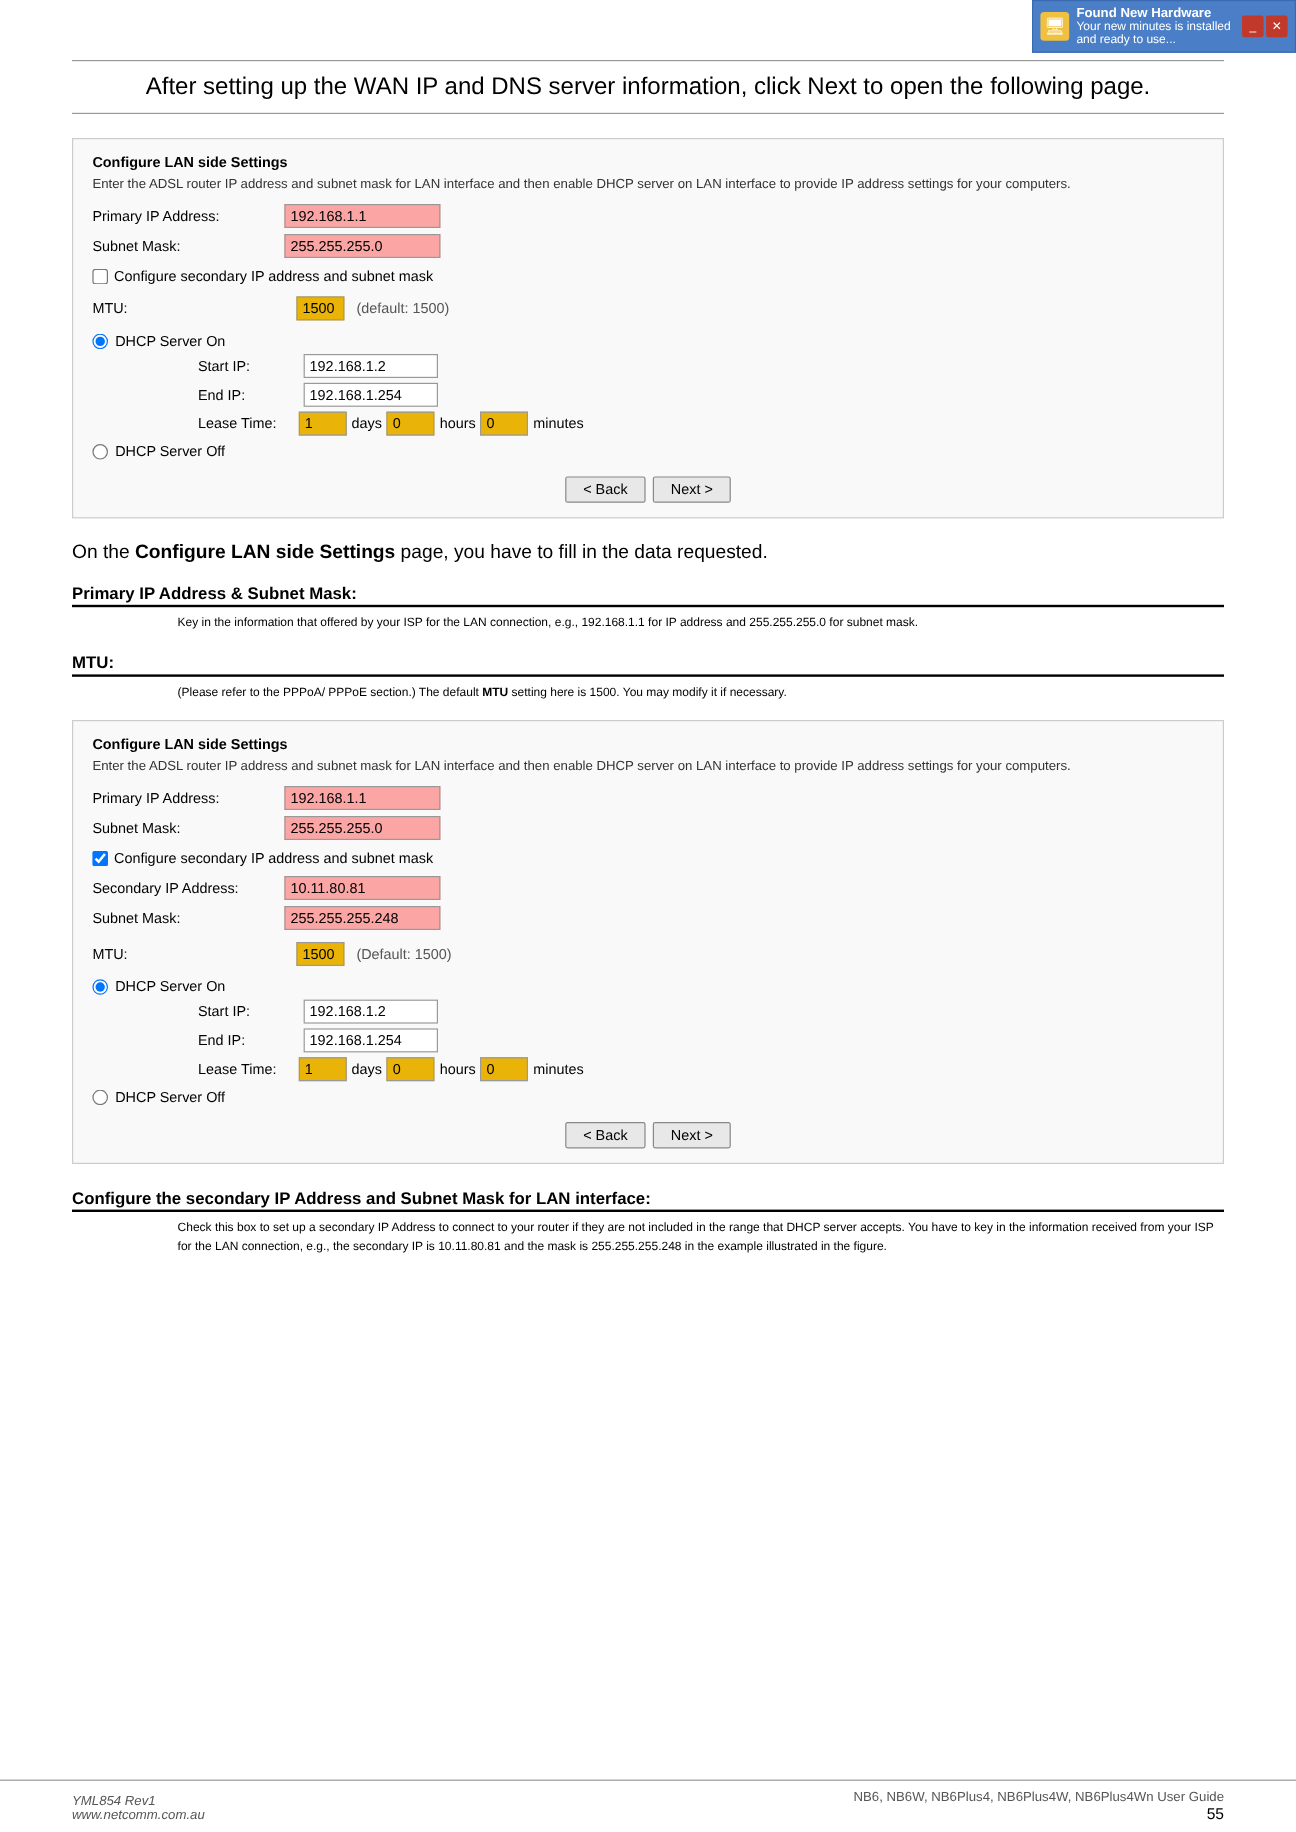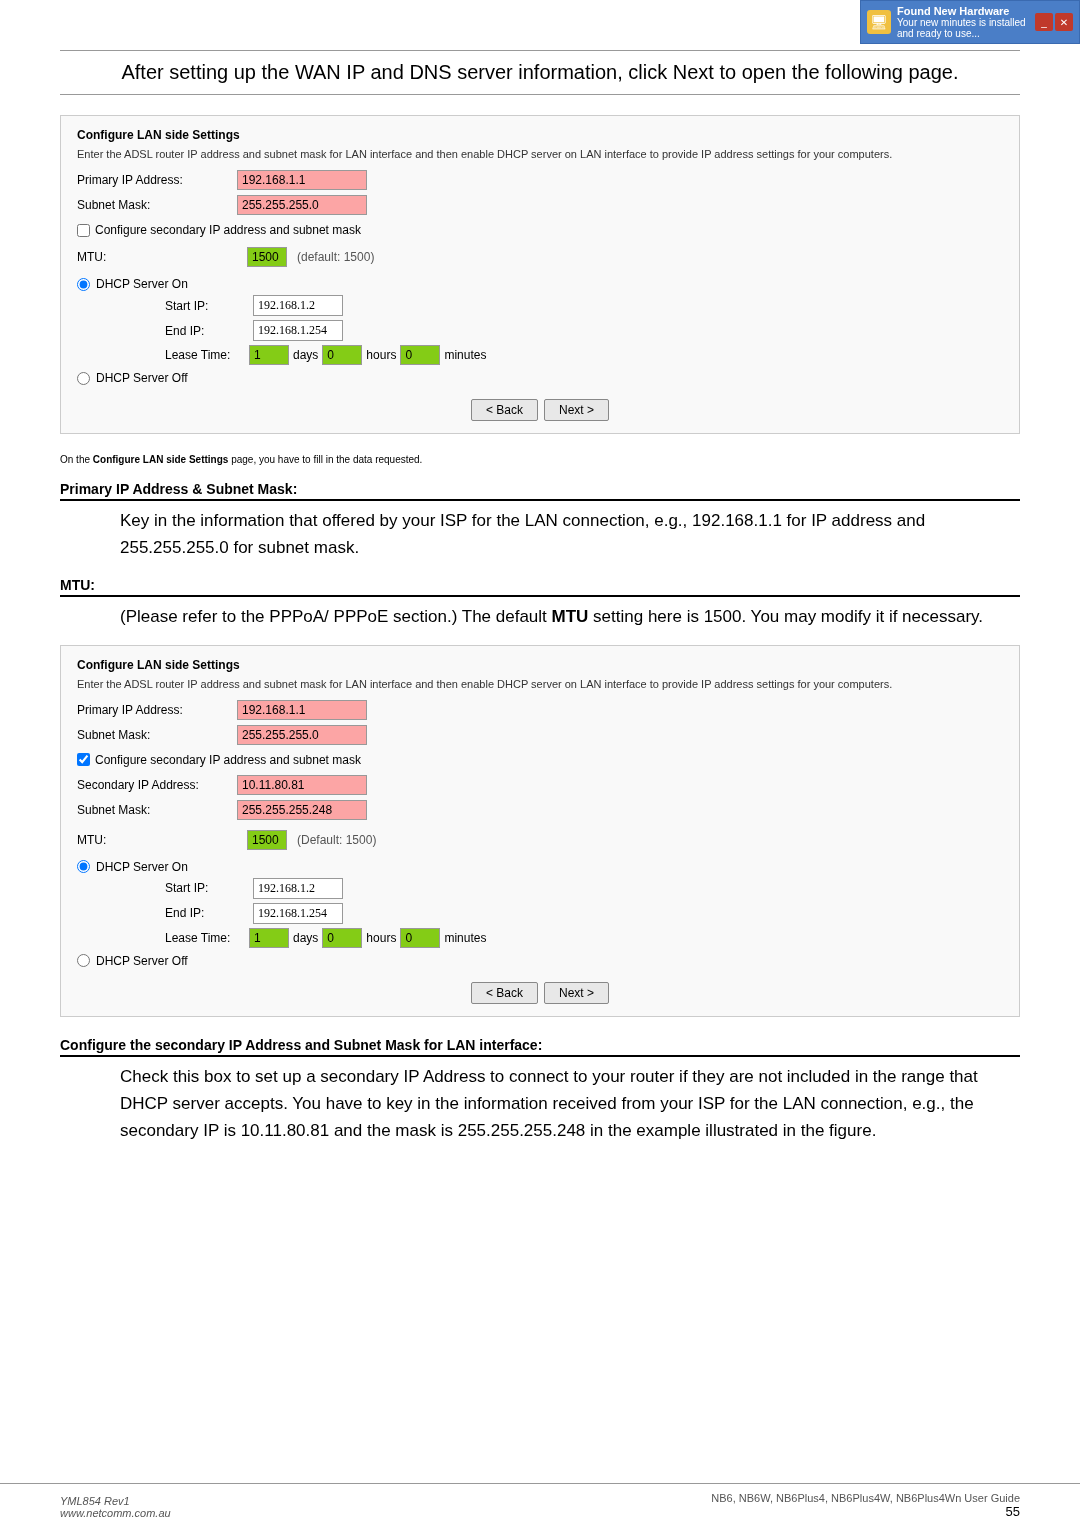--- a/index.html
+++ b/index.html
@@ -99,29 +99,28 @@
       padding: 2px 4px;
       font-size: 12px;
       width: 130px;
       background: #fca5a5;
     }
     .form-input-small {
       border: 1px solid #999;
       padding: 2px 4px;
       font-size: 12px;
       width: 40px;
-      background: #84cc16;
+      background: #eab308;
     }
     .form-input-medium {
       border: 1px solid #999;
       padding: 2px 4px;
       font-size: 12px;
-      width: 90px;
+      width: 112px;
       background: #fff;
-      font-family: Liberation Serif, serif;
     }
 
     
     .checkbox-row {
       display: flex;
       align-items: center;
       margin: 8px 0;
       font-size: 12px;
       gap: 5px;
     }
@@ -179,23 +178,23 @@
     }
     .btn {
       border: 1px solid #888;
       background: #e8e8e8;
       padding: 3px 14px;
       font-size: 12px;
       cursor: pointer;
       border-radius: 2px;
     }
     .section-body {
-      margin-left: 60px;
+      margin-left: 88px;
       margin-bottom: 14px;
-      font-size: 17px;
+      font-size: 10px;
       line-height: 1.6;
     }
 
     .subsection-heading {
       font-size: 14px;
       font-weight: bold;
       margin: 16px 0 6px 0;
       border-bottom: 2px solid #000;
       padding-bottom: 2px;
     }
@@ -297,21 +296,21 @@
         <span>DHCP Server Off</span>
       </div>
     </div>
 
     <div class="button-row">
       <button class="btn">&lt; Back</button>
       <button class="btn">Next &gt;</button>
     </div>
   </div>
 
-  <div style="margin-bottom: 14px; font-size: 10px;">
+  <div style="margin-bottom: 14px; font-size: 16px;">
     On the <span class="bold">Configure LAN side Settings</span> page, you have to fill in the data requested.
   </div>
 
   <div class="subsection-heading">Primary IP Address &amp; Subnet Mask:</div>
   <div class="section-body">Key in the information that offered by your ISP for the LAN connection, e.g., 192.168.1.1 for IP address and 255.255.255.0 for subnet mask.</div>
 
   <div class="subsection-heading">MTU:</div>
   <div class="section-body">
     (Please refer to the PPPoA/ PPPoE section.) The default <span class="bold">MTU</span> setting here is 1500. You may modify it if necessary.
   </div>

